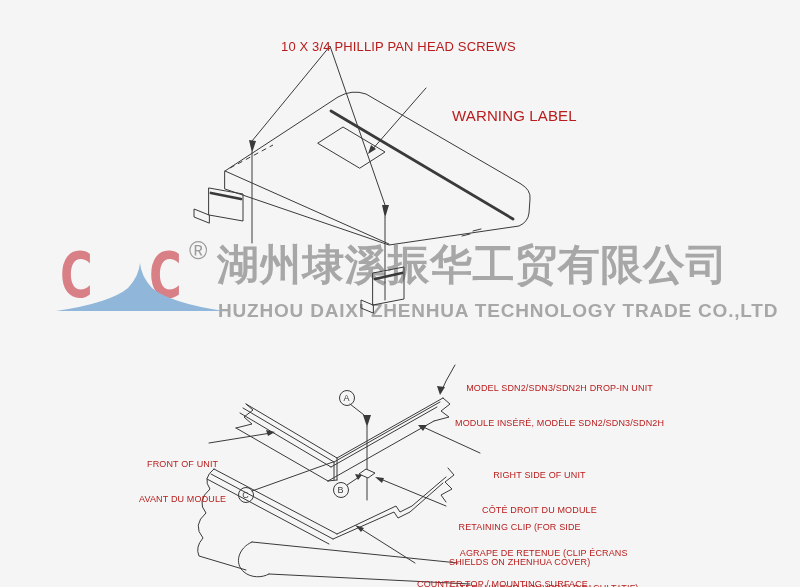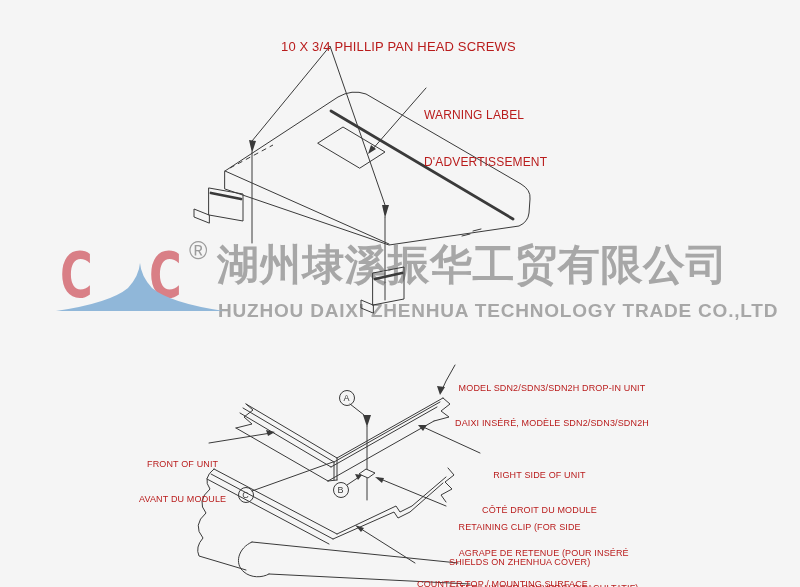--- a/index.html
+++ b/index.html
@@ -79,43 +79,42 @@
       <polygon points="418,425 427,425 423,431"></polygon>
       <polygon points="440,395 445,387 437,386"></polygon>
       <polygon points="375,477 382,483 384,478"></polygon>
       <polygon points="355,525 361,532 364,528"></polygon>
     </g>
   </svg>
 
   <div class="lbl lbl-lg" style="left:281px;top:8px;">
     <div>10 X 3/4 PHILLIP PAN HEAD SCREWS</div>
   </div>
-  <div class="lbl lbl-lg" style="left:424px;top:77px;font-size:12px;">
+  <div class="lbl lbl-lg" style="left:452px;top:77px;font-size:15px;text-align:center;">
     <div>WARNING LABEL</div>
-    <div>D'ADVERTISSEMENT</div>
   </div>
 
   <div class="lbl lbl-sm" style="left:455px;top:360px;">
     <div>MODEL SDN2/SDN3/SDN2H DROP-IN UNIT</div>
-    <div>DAIXI INSÉRÉ, MODÈLE SDN2/SDN3/SDN2H</div>
+    <div>MODULE INSÉRÉ, MODÈLE SDN2/SDN3/SDN2H</div>
   </div>
   <div class="lbl lbl-sm" style="left:139px;top:436px;">
     <div>FRONT OF UNIT</div>
     <div>AVANT DU MODULE</div>
   </div>
   <div class="lbl lbl-sm" style="left:482px;top:447px;">
     <div>RIGHT SIDE OF UNIT</div>
     <div>CÔTÉ DROIT DU MODULE</div>
   </div>
   <div class="lbl lbl-sm" style="left:449px;top:499px;">
     <div>RETAINING CLIP (FOR SIDE</div>
     <div>SHIELDS ON ZHENHUA COVER)</div>
   </div>
   <div class="lbl lbl-sm" style="left:449px;top:525px;">
-    <div>AGRAPE DE RETENUE (POUR INSÉRÉ</div>
+    <div>AGRAPE DE RETENUE (CLIP ÉCRANS</div>
     <div>LATERAUX SUR COUVERCLE FACULTATIF)</div>
   </div>
   <div class="lbl lbl-sm" style="left:417px;top:556px;">
     <div>COUNTER TOP / MOUNTING SURFACE</div>
     
   </div>
 
   <div class="callout" style="left:338.5px;top:389.5px;">A</div>
   <div class="callout" style="left:332.5px;top:481.5px;">B</div>
   <div class="callout" style="left:237.5px;top:486.5px;">C</div>

